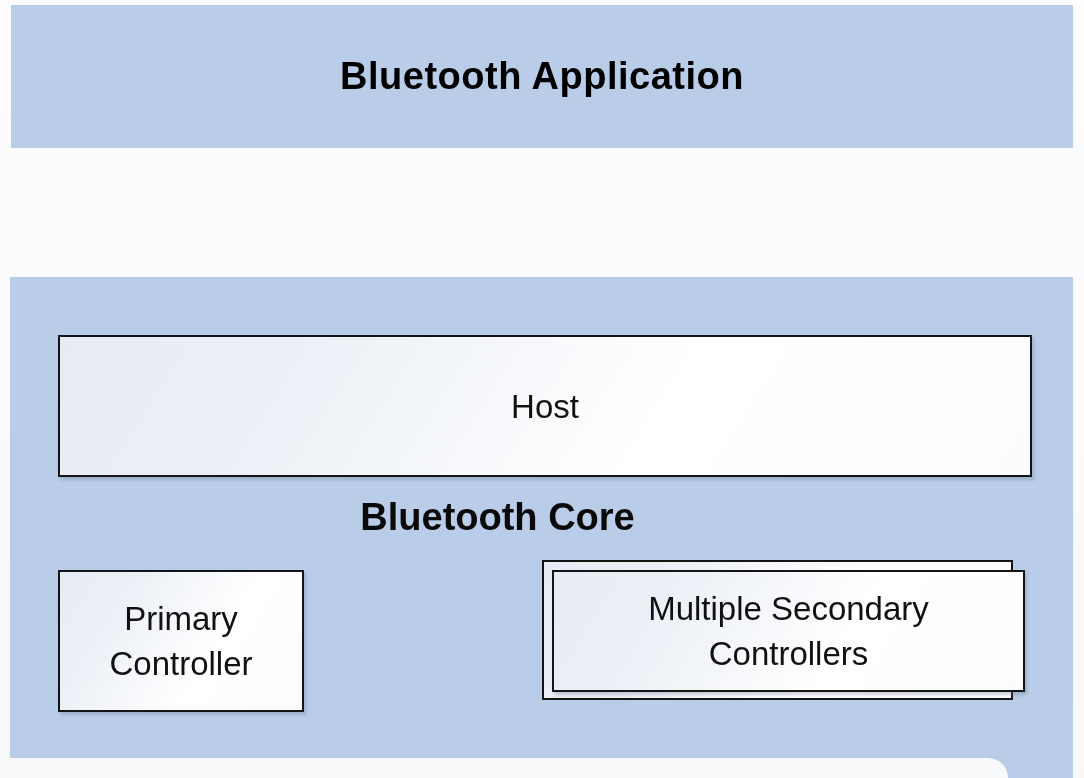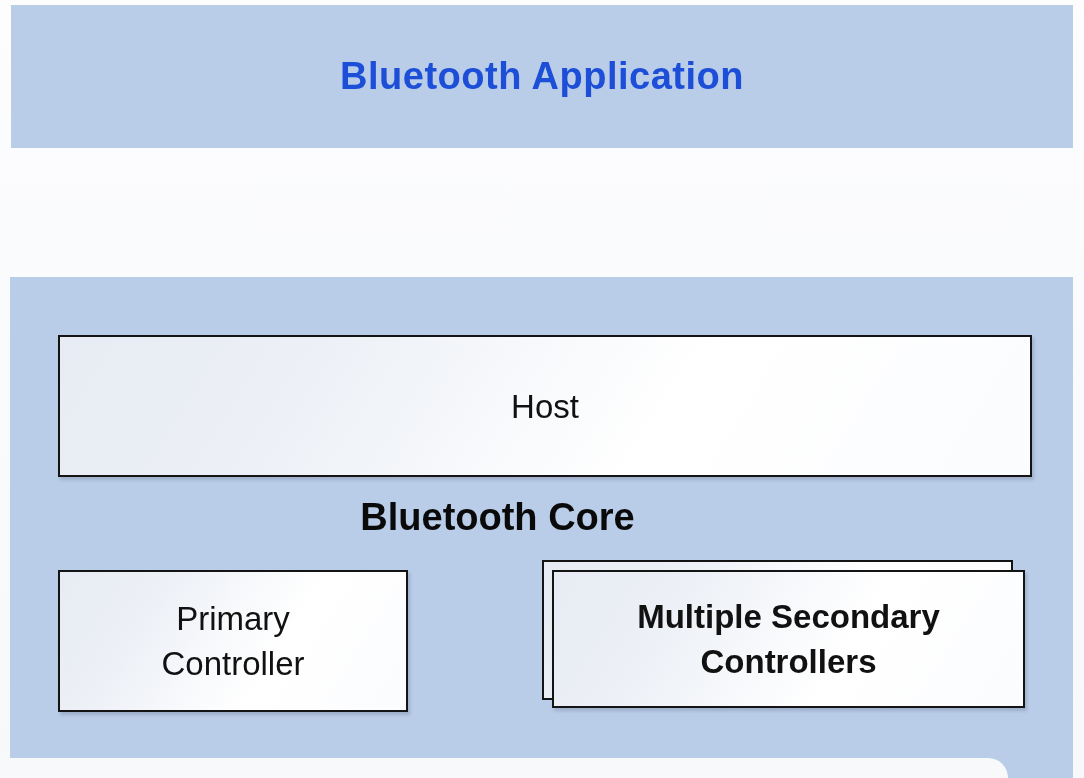--- a/index.html
+++ b/index.html
@@ -26,21 +26,21 @@
     height: 143px;
     background: #b9cde8;
     display: flex;
     align-items: center;
     justify-content: center;
   }
   .band-title {
     font-size: 38px;
     font-weight: bold;
     letter-spacing: 0.5px;
-    color: #1d4ed8;
+    color: #000000;
   }
 
   
   .core-region {
     position: absolute;
     left: 10px;
     top: 277px;
     width: 1063px;
     height: 501px;
     background: #b9cde8;
@@ -75,24 +75,24 @@
     text-align: center;
   }
   .block-label {
     font-size: 33px;
     line-height: 45px;
     white-space: pre-line;
     color: #111111;
   }
 
   .host-box       { left: 58px;  top: 335px; width: 974px; height: 142px; }
-  .primary-box    { left: 58px;  top: 570px; width: 350px; height: 142px; }
+  .primary-box    { left: 58px;  top: 570px; width: 246px; height: 142px; }
   .secondary-back { left: 542px; top: 560px; width: 471px; height: 140px;
                     box-shadow: none; }
-  .secondary-front{ left: 552px; top: 570px; width: 473px; height: 138px; font-weight: bold; }
+  .secondary-front{ left: 552px; top: 570px; width: 473px; height: 122px; }
 
   .core-heading {
     position: absolute;
     left: 10px;
     top: 496px;
     width: 975px;
     text-align: center;
     font-size: 38px;
     font-weight: bold;
     color: #0a0a0a;

